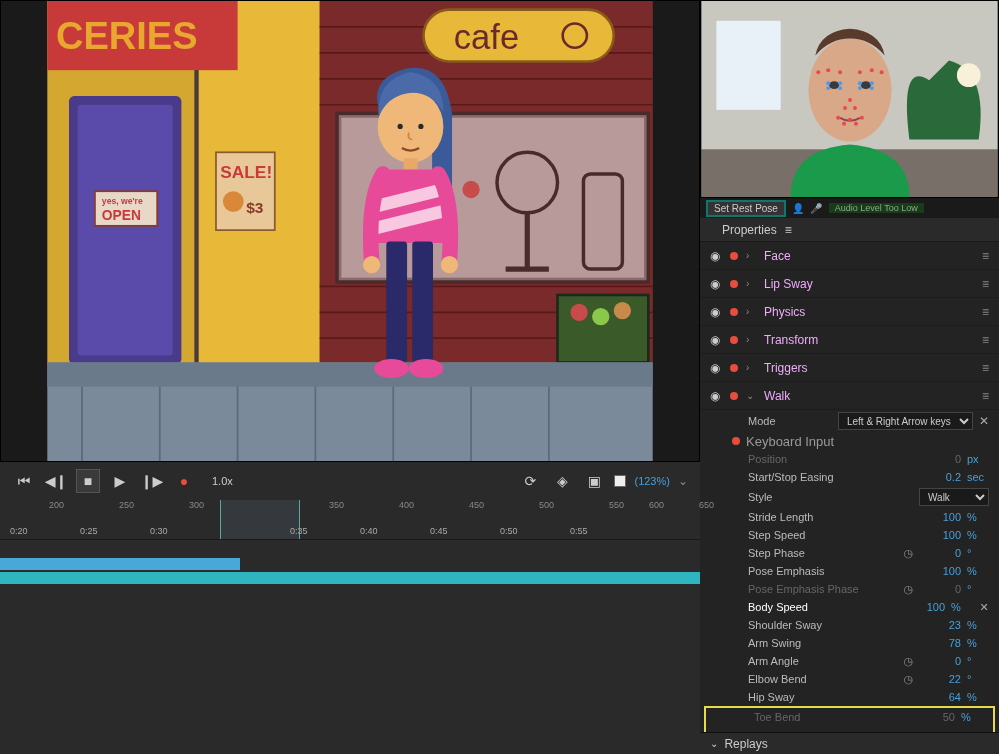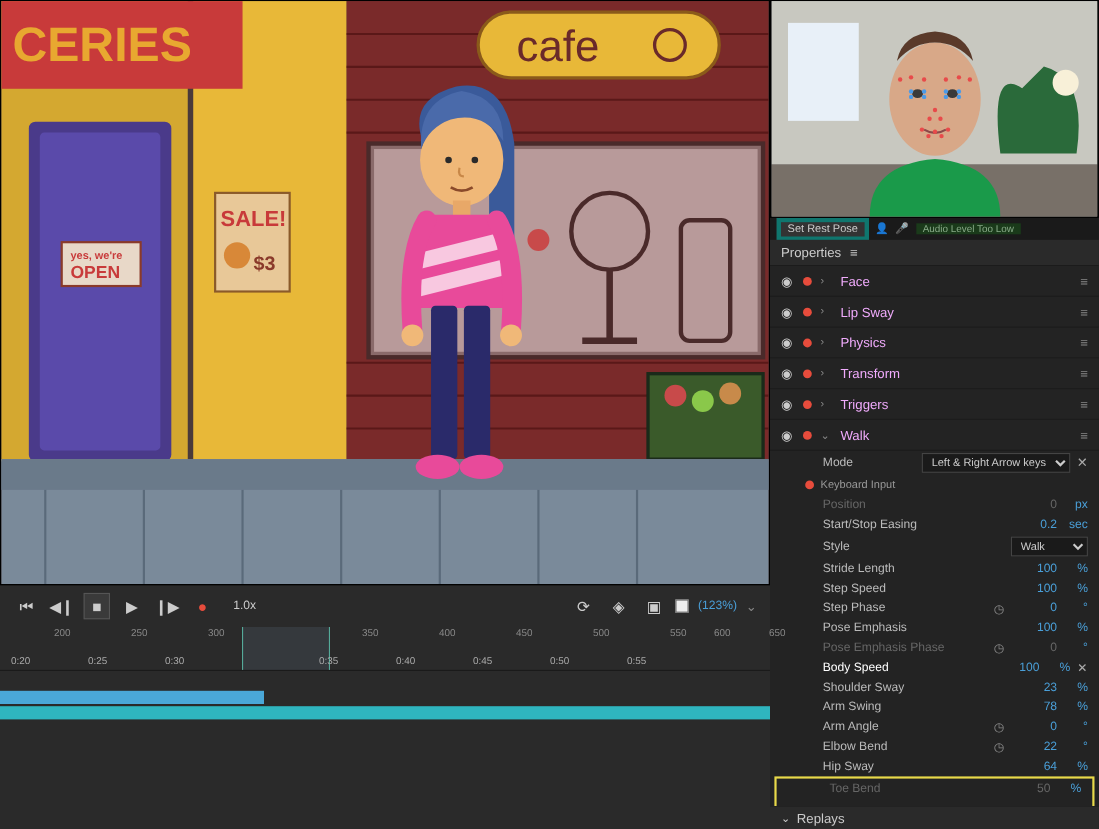--- a/index.html
+++ b/index.html
@@ -2,21 +2,21 @@
 <html><head>
 <meta charset="utf-8">
 <style>
 * { margin: 0; padding: 0; box-sizing: border-box; font-family: -apple-system, "Segoe UI", Arial, sans-serif; }
 body { background: #2d2d2d; color: #ccc; width: 999px; height: 754px; overflow: hidden; font-size: 12px; }
 .main-layout { display: flex; height: 100%; }
 .left-panel { width: 700px; display: flex; flex-direction: column; background: #1e1e1e; }
 .right-panel { width: 299px; display: flex; flex-direction: column; background: #232323; }
 
 
-.viewport { height: 532px; background: #1a1a1a; position: relative; border: 1px solid #000; }
+.viewport { height: 462px; background: #1a1a1a; position: relative; border: 1px solid #000; }
 .scene-svg { width: 100%; height: 100%; }
 
 
 .playback-bar { height: 38px; background: #2a2a2a; display: flex; align-items: center; padding: 0 12px; gap: 8px; }
 .pb-btn { width: 24px; height: 24px; background: transparent; border: none; display: flex; align-items: center; justify-content: center; cursor: pointer; color: #ccc; font-size: 14px; }
 .pb-btn.stop { background: #3a3a3a; border: 1px solid #555; }
 .pb-btn.record { color: #e74c3c; }
 .pb-speed { margin-left: 8px; color: #ccc; font-size: 11px; }
 .pb-spacer { flex: 1; }
 .pct-label { color: #4a9fd8; font-size: 11px; }
@@ -33,48 +33,48 @@
 .track-strip.cyan { background: #2fb5bf; top: 32px; }
 .track-strip.blue { top: 18px; width: 240px; }
 .playhead-region { position:absolute; top:0; bottom:0; left:220px; width: 80px; background: rgba(100,120,140,0.2); border-left: 1px solid #5a9; border-right: 1px solid #5a9; }
 
 
 .webcam { height: 198px; background: #111; position: relative; border: 1px solid #000; }
 .webcam svg { width:100%; height:100%; }
 
 
 .cam-bar { height: 20px; background: #1a1a1a; display: flex; align-items: center; gap: 6px; padding: 0 6px; font-size: 10px; }
-.cam-btn { background: #333; border: 4px solid #0f766e; color: #ccc; padding: 1px 6px; font-size: 10px; cursor: pointer; }
+.cam-btn { background: #333; border: 2px solid #0f766e; color: #ccc; padding: 1px 6px; font-size: 10px; cursor: pointer; }
 .mic-icon { color: #4a9fd8; }
 .audio-meter { background: #1a3a1a; color: #8a8; padding: 0 6px; font-size: 9px; }
 
 
-.props-header { height: 24px; background: #2a2a2a; display: flex; align-items: center; padding: 0 10px; gap: 8px; border-bottom: 1px solid #1a1a1a; }
+.props-header { height: 24px; background: #2a2a2a; display: flex; align-items: center; padding: 0 22px; gap: 8px; border-bottom: 1px solid #1a1a1a; }
 .props-list { flex: 1; overflow-y: auto; background: #232323; }
 .prop-group { display: flex; align-items: center; height: 28px; padding: 0 10px; gap: 8px; border-bottom: 1px solid #1c1c1c; }
 .prop-group .eye { color: #ccc; cursor: pointer; width: 12px; }
 .prop-group .rec-dot { width: 8px; height: 8px; background: #e74c3c; border-radius: 50%; }
 .prop-group .chev { color: #888; cursor: pointer; width: 10px; font-size: 10px; }
 .prop-group .gname { flex: 1; color: #f0abfc; }
 .prop-group .hamburger { color: #888; cursor: pointer; }
 
 .prop-row { display: flex; align-items: center; height: 18px; padding: 0 10px 0 48px; gap: 6px; font-size: 11px; }
 .prop-row .label { flex: 1; color: #bbb; }
 .prop-row.dim .label, .prop-row.dim .val { color: #666; }
 .prop-row .val { color: #4a9fd8; min-width: 40px; text-align: right; }
-.prop-row .unit { color: #4a9fd8; width: 22px; text-align: right; }
+.prop-row .unit { color: #4a9fd8; width: 22px; }
 .prop-row .stopwatch { color: #888; font-size: 11px; margin-right: 2px; }
 .prop-row .x-clear { color: #aaa; cursor: pointer; width: 10px; text-align:center; }
 
 .mode-row { display: flex; align-items: center; height: 22px; padding: 0 10px 0 48px; gap: 6px; }
 .mode-row .label { width: 90px; color: #bbb; font-size: 11px; }
 .mode-select { flex: 1; background: #1a1a1a; border: 1px solid #444; color: #ccc; padding: 1px 4px; font-size: 10px; height: 18px; }
 .mode-row .x-clear { color: #aaa; cursor: pointer; }
 
-.kbd-row { display:flex; align-items:center; height:18px; padding: 0 10px 0 32px; gap:6px; font-size:10px; }
+.kbd-row { display:flex; align-items:center; height:18px; padding: 0 10px 0 32px; gap:6px; font-size:13px; }
 .kbd-row .rec-dot { width: 8px; height: 8px; background: #e74c3c; border-radius: 50%; }
 .kbd-row .label { color:#999; }
 
 .highlight-box { border: 2px solid #e8d94a; margin: 0 4px; }
 .replays { display:flex; align-items:center; height:22px; padding: 0 10px; gap:6px; border-top:1px solid #111; color:#ccc; background:#2a2a2a;}
 .replays .chev { font-size:10px; }
 </style>
 </head>
 <body>
 

